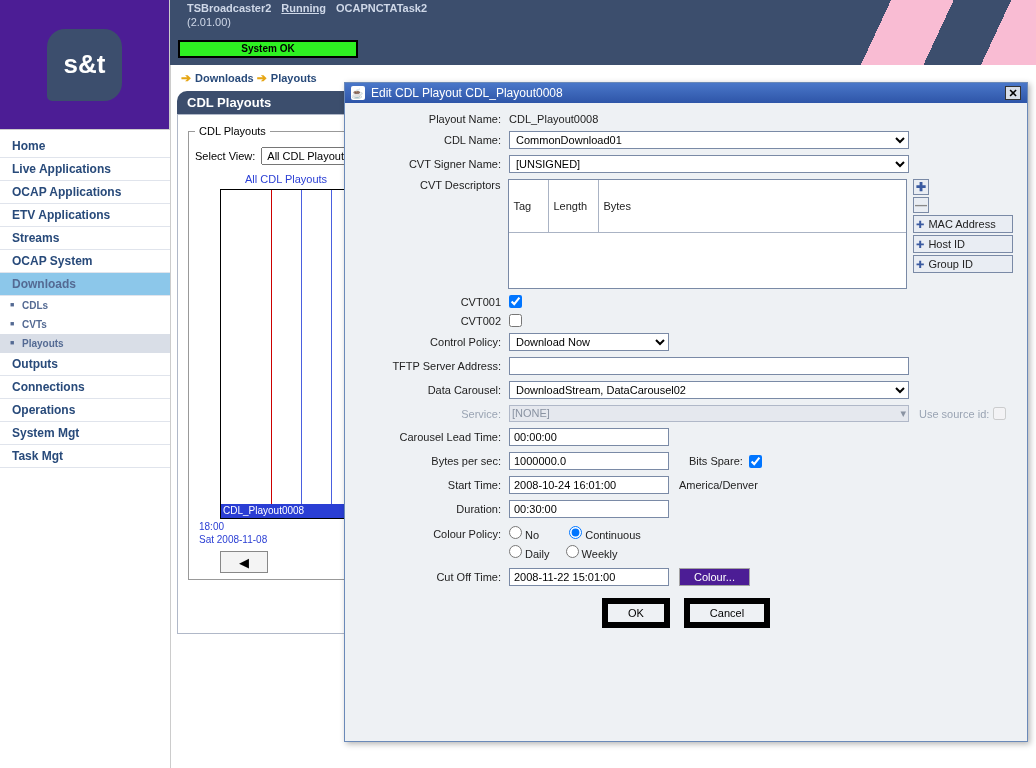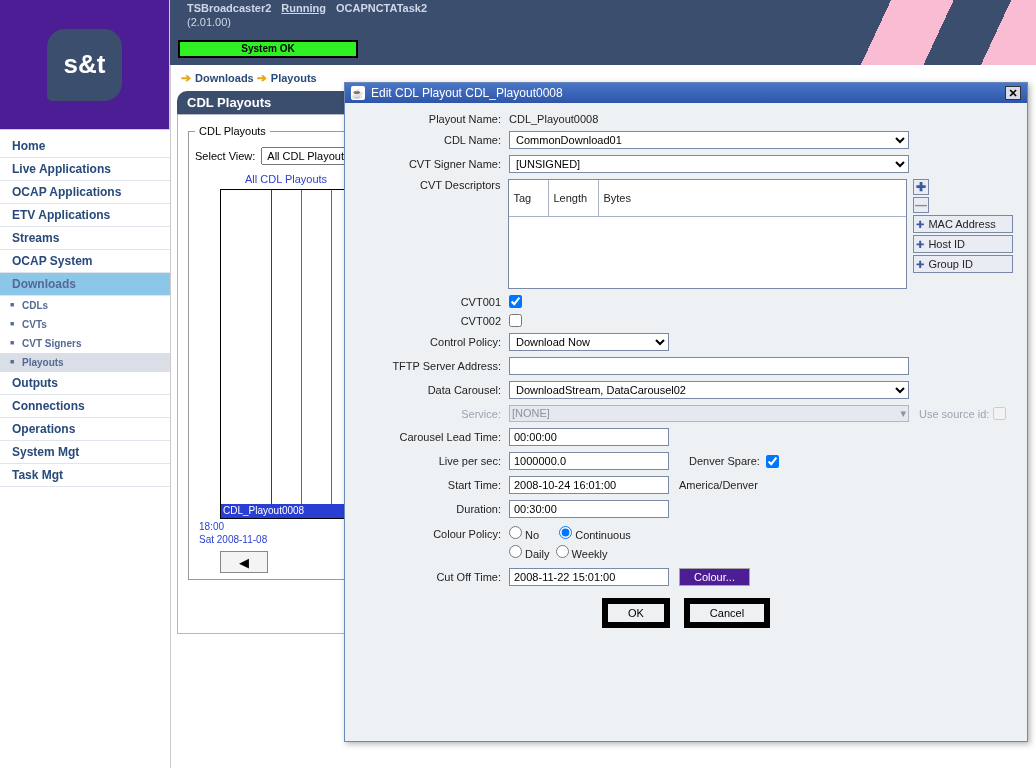--- a/index.html
+++ b/index.html
@@ -53,26 +53,26 @@
 .dlg-body { padding:10px 14px; font-size:11px; color:#222;}
 .frow { display:flex; align-items:center; margin-bottom:6px; }
 .frow .lbl { width:150px; text-align:right; padding-right:8px; }
 .frow .lbl.disabled { color:#9aa4b3;}
 .frow input[type=text] { border:1px solid #7a8aa6; padding:2px 4px; font-size:11px; background:#fff;}
 .frow select { border:1px solid #7a8aa6; font-size:11px; background:#fff; padding:1px 2px;}
 .frow .w-full { width:400px; }
 .frow .w-med { width:160px; }
 .cvt-desc-box { width:400px; height:110px; border:1px solid #7a8aa6; background:#fff; display:flex; flex-direction:column;}
 .cvt-desc-head { display:flex; border-bottom:1px solid #aab3c4; font-size:11px;}
-.cvt-desc-head span { border-right:1px solid #aab3c4; padding:12px 4px;}
+.cvt-desc-head span { border-right:1px solid #aab3c4; padding:20px 4px;}
 .desc-side { margin-left:6px; display:flex; flex-direction:column; gap:2px;}
 .desc-side .sq { width:16px; height:16px; border:1px solid #7a8aa6; background:#e9edf3; text-align:center; font-size:12px; line-height:14px; color:#3a5aa0; font-weight:bold;}
 .desc-side .wide { width:100px; height:18px; border:1px solid #7a8aa6; background:#e9edf3; font-size:11px; display:flex; align-items:center; padding-left:2px; gap:4px;}
 .desc-side .wide::before { content:"✚"; color:#3a5aa0; font-size:10px;}
-.rb-row { display:flex; gap:20px; align-items:flex-end; padding:2px 0;}
+.rb-row { display:flex; gap:30px; align-items:flex-end; padding:2px 0;}
 .btn-row { display:flex; gap:14px; justify-content:center; margin-top:12px;}
 .dlg-btn { border:6px solid #000000; background:#eef1f4; padding:3px 20px; font-size:11px;}
 .colour-btn { background:#4c1d95; color:#fff; border:1px solid #a3a3a3; padding:2px 14px; font-size:11px;}
 .share-label { margin-left:20px; margin-right:6px;}
 .tz-label { margin-left:10px;}
 .service-select { width:400px; background:#e5e8ee; color:#8a93a2; border:1px solid #b0b8c8; font-size:11px; padding:1px 2px;}
 .use-src { margin-left:10px; color:#9aa4b3;}
 </style>
 </head>
 <body>
@@ -102,21 +102,20 @@
 <div class="sidebar">
   <a>Home</a>
   <a>Live Applications</a>
   <a>OCAP Applications</a>
   <a>ETV Applications</a>
   <a>Streams</a>
   <a>OCAP System</a>
   <a class="active">Downloads</a>
   <a class="sub">CDLs</a>
   <a class="sub">CVTs</a>
-  <a class="sub">CVT Signers</a>
   <a class="sub active">Playouts</a>
   <a>Outputs</a>
   <a>Connections</a>
   <a>Operations</a>
   <a>System Mgt</a>
   <a>Task Mgt</a>
 </div>
 
 <div class="main">
   <div class="breadcrumb">
@@ -225,23 +224,23 @@
       <span class="use-src">Use source id:</span>
       <input type="checkbox" disabled="" style="margin-left: 4px;">
       </div>
 
     <div class="frow">
         <span class="lbl">Carousel Lead Time:</span>
       <input type="text" class="w-med" value="00:00:00" style="">
       </div>
 
     <div class="frow">
-        <span class="lbl">Live per sec:</span>
+        <span class="lbl">Bytes per sec:</span>
       <input type="text" class="w-med" value="1000000.0" style="">
-      <span class="share-label">Denver Spare:</span>
+      <span class="share-label">Bits Spare:</span>
       <input type="checkbox" checked="" style="">
       </div>
 
     <div class="frow">
         <span class="lbl">Start Time:</span>
       <input type="text" class="w-med" value="2008-10-24 16:01:00" style="">
       <span class="tz-label">America/Denver</span>
       </div>
 
     <div class="frow">

